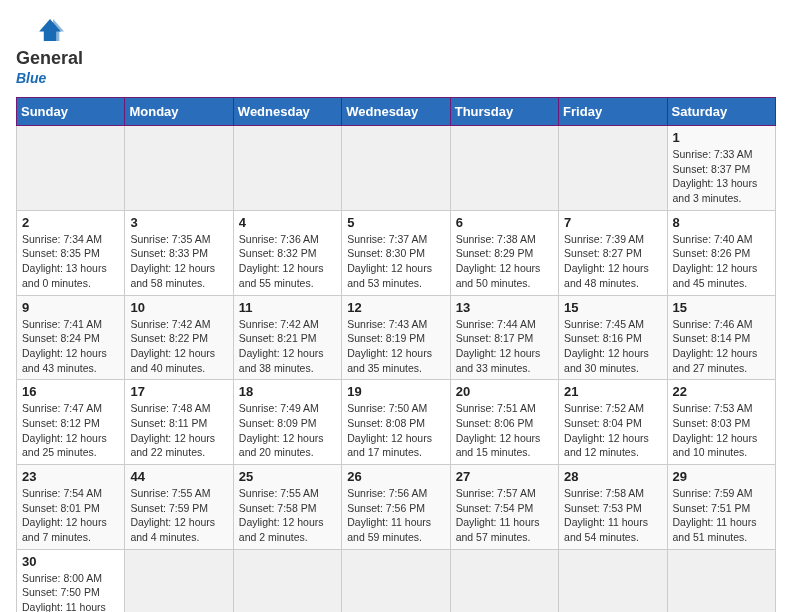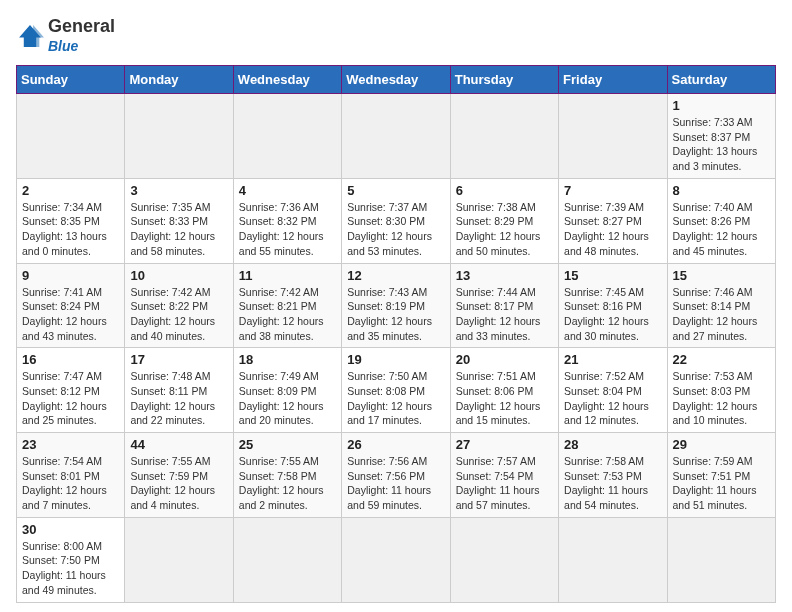--- a/index.html
+++ b/index.html
@@ -13,20 +13,21 @@
     .header {
       display: flex;
       justify-content: space-between;
       align-items: flex-start;
       margin-bottom: 10px;
     }
     .logo {
       display: flex;
       align-items: center;
       gap: 4px;
+      flex-direction: column;
     }
     .logo-text-general {
       font-size: 18px;
       font-weight: bold;
       color: #333;
     }
     .logo-text-blue {
       font-size: 14px;
       font-weight: bold;
       color: #1a6bb5;

